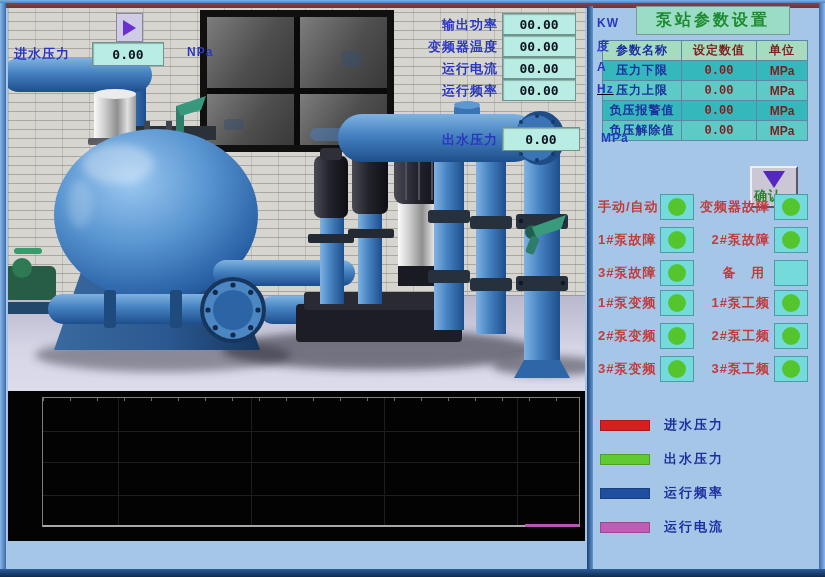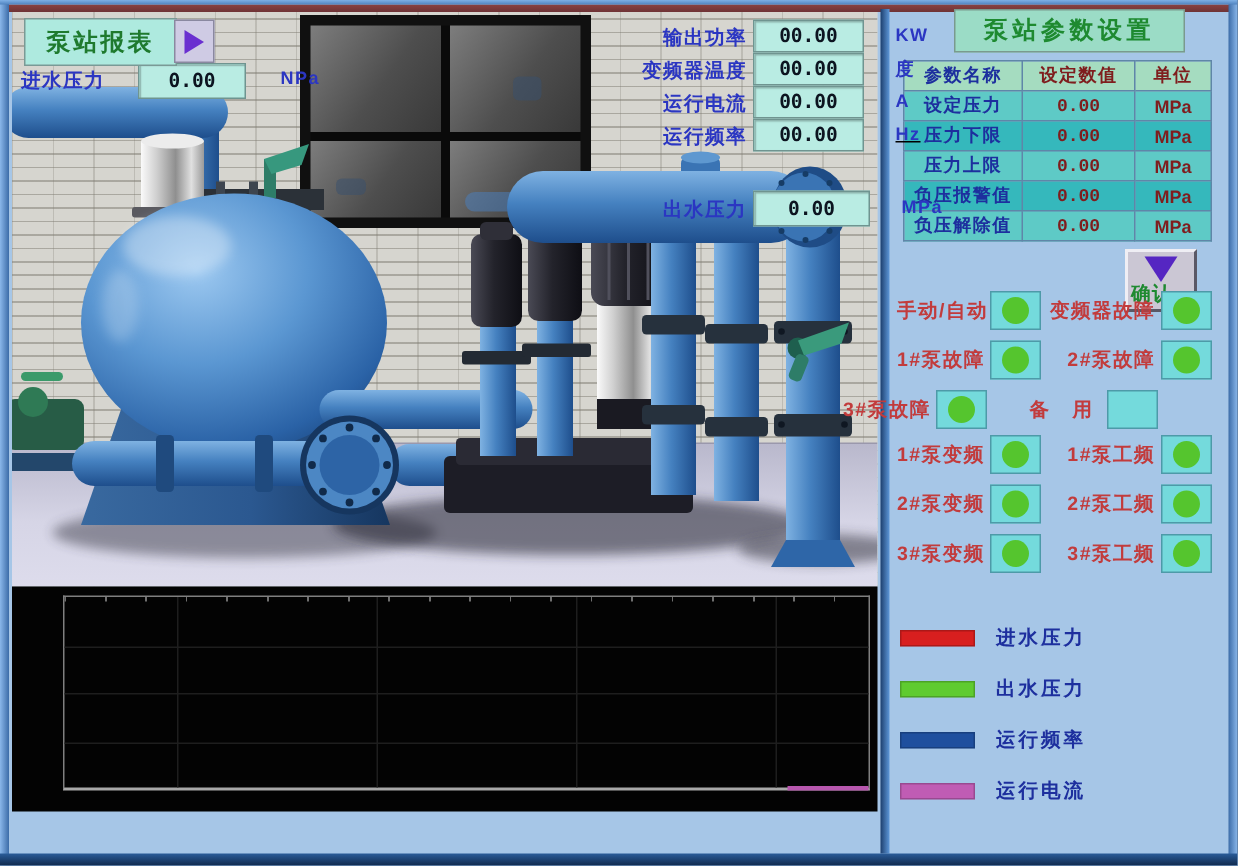--- a/index.html
+++ b/index.html
@@ -265,21 +265,20 @@
       </g>
 
       <g>
         <circle cx="524" cy="224" r="7" fill="#1e5f4e"></circle>
         <polygon points="524,219 558,207 553,221 528,229" fill="#3a9a7c"></polygon>
         <rect x="520" y="228" width="9" height="18" rx="3" fill="#2e7d68" transform="rotate(22 524 237)"></rect>
       </g>
     </svg>
   </div>
 
-  <div class="report-btn">泵站报表</div>
   <div class="arrow-btn">
       <span class="tri-right"></span>
     </div>
 
   <div class="ov" style="left:14px;top:45px;">
     <span class="blue-label">进水压力</span>
   </div>
   <div class="ov val-box" style="left:92px;top:42px;width:70px;height:22px;">0.00</div>
   <div class="ov" style="left:168px;top:45px;">
       <span class="unit">NPa</span>
@@ -326,25 +325,20 @@
     </div>
 
   <div class="panel-title">泵站参数设置</div>
 
   <table class="params">
     <tbody>
         <tr>
       <td class="hdr pname">参数名称</td>
       <td class="hdr pval">设定数值</td>
       <td class="hdr punit">单位</td>
-    </tr>
-    <tr class="odd">
-      <td class="pname">设定压力</td>
-      <td class="pval">0.00</td>
-      <td class="punit">MPa</td>
     </tr>
     <tr class="even">
       <td class="pname">压力下限</td>
       <td class="pval">0.00</td>
       <td class="punit">MPa</td>
     </tr>
     <tr class="odd">
       <td class="pname">压力上限</td>
       <td class="pval">0.00</td>
       <td class="punit">MPa</td>
@@ -380,21 +374,21 @@
   <div class="ind-row" style="left:598px;top:227px;">
     <span class="red-label" style="width:58px">1#泵故障</span>
     <span class="lamp" style="margin-left:4px">
         <i></i>
       </span>
     <span class="red-label" style="width:72px;margin-left:4px">2#泵故障</span>
     <span class="lamp" style="margin-left:4px">
         <i></i>
       </span>
   </div>
-  <div class="ind-row" style="left:562px;top:260px;">
+  <div class="ind-row" style="left:598px;top:260px;">
     <span class="red-label" style="width:58px">3#泵故障</span>
     <span class="lamp" style="margin-left:4px">
         <i></i>
       </span>
     <span class="red-label" style="width:72px;margin-left:4px;letter-spacing:6px">备  用</span>
     <span class="lamp lamp-off" style="margin-left:4px"></span>
   </div>
   <div class="ind-row" style="left:598px;top:290px;">
     <span class="red-label" style="width:58px">1#泵变频</span>
     <span class="lamp" style="margin-left:4px">

